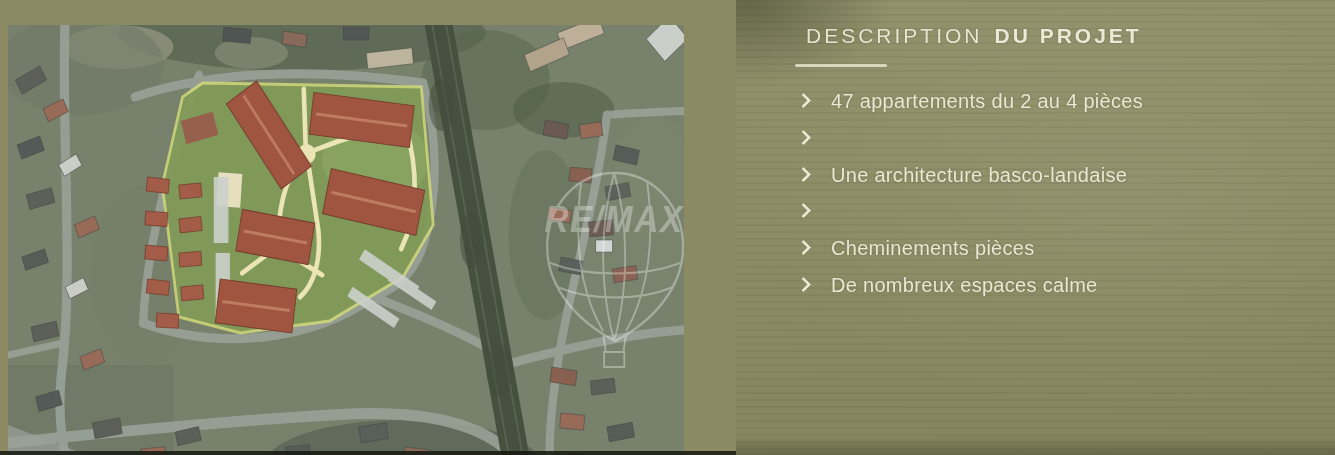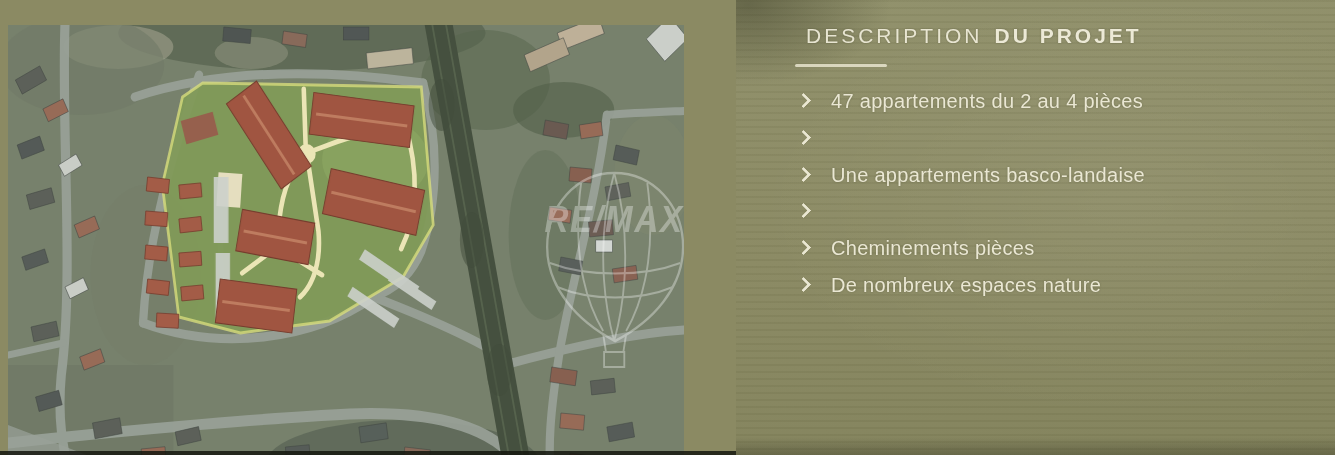--- a/index.html
+++ b/index.html
@@ -244,34 +244,34 @@
       </li>
       <li class="feat">
         <span class="chev">
             <i class="chev-mark"></i>
           </span>
       </li>
       <li class="feat">
         <span class="chev">
             <i class="chev-mark"></i>
           </span>
-        <span class="feat-text">Une appartements basco-landaise</span>
+        <span class="feat-text">Une architecture basco-landaise</span>
       </li>
       <li class="feat">
         <span class="chev">
             <i class="chev-mark"></i>
           </span>
       </li>
       <li class="feat">
         <span class="chev">
             <i class="chev-mark"></i>
           </span>
         <span class="feat-text">Cheminements pièces</span>
       </li>
       <li class="feat">
         <span class="chev">
             <i class="chev-mark"></i>
           </span>
-        <span class="feat-text">De nombreux espaces nature</span>
+        <span class="feat-text">De nombreux espaces calme</span>
       </li>
     </ul>
   </aside>
 </div>
 
 </body></html>

